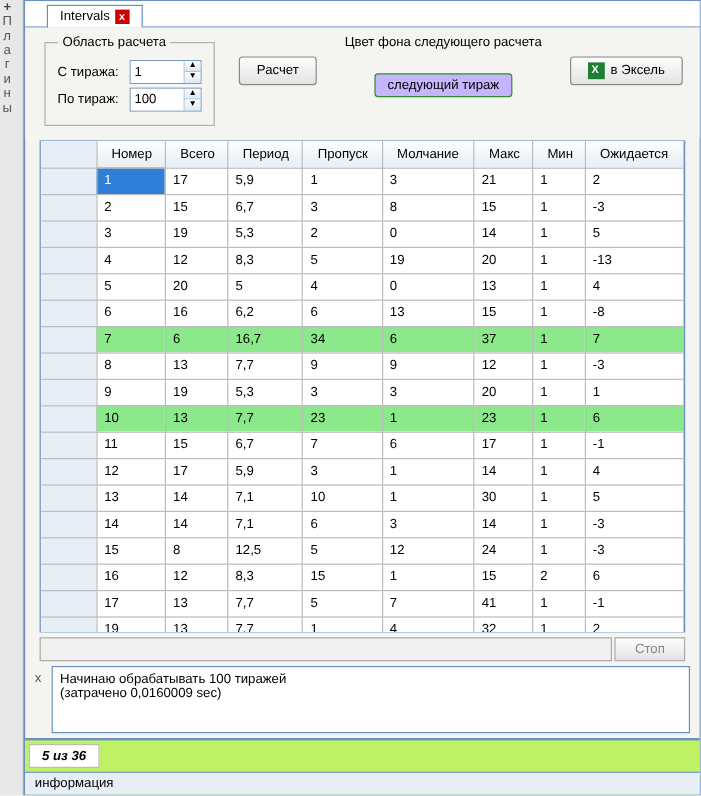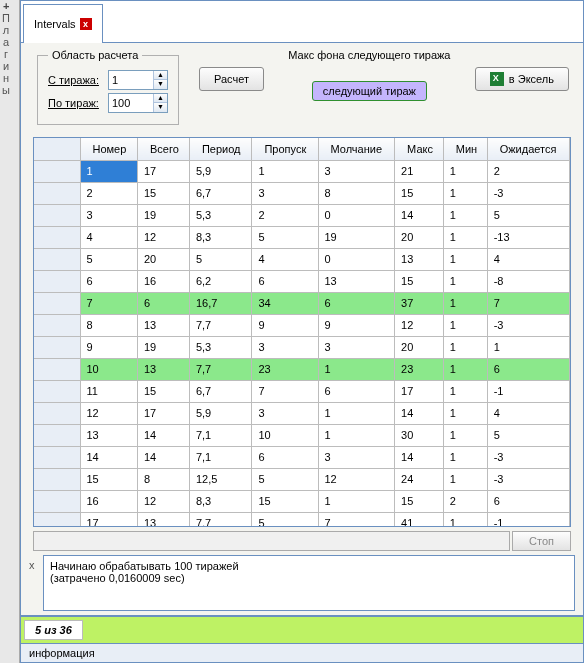--- a/index.html
+++ b/index.html
@@ -2,28 +2,28 @@
 <html><head>
 <meta charset="utf-8">
 <style>
 * { box-sizing: border-box; font-family: Tahoma, Arial, sans-serif; font-size: 11px; }
 body { margin: 0; background: #f0f0f0; width: 584px; height: 663px; overflow: hidden; }
 .outer { display: flex; height: 100%; }
 .sidebar { width: 20px; background: #e8e8e8; border-right: 1px solid #aaa; writing-mode: vertical-lr; text-orientation: upright; padding-top: 12px; color: #555; position: relative; }
 .sidebar-plus { position: absolute; top: 0; left: 3px; writing-mode: horizontal-tb; font-weight: bold; color: #444; }
 .main { flex: 1; display: flex; flex-direction: column; background: #f4f4f0; border: 1px solid #6a90c0; }
 .tabstrip { display: flex; background: #fff; border-bottom: 1px solid #6a90c0; padding-top: 2px; }
-.tab { padding: 13px 10px; border: 1px solid #6a90c0; border-bottom: none; background: #f0f0f0; margin-left: 2px; display: flex; align-items: center; gap: 4px; }
+.tab { padding: 3px 10px; border: 1px solid #6a90c0; border-bottom: none; background: #f0f0f0; margin-left: 18px; display: flex; align-items: center; gap: 4px; }
 .tab.active { background: #fff; position: relative; top: 1px; }
 .close-x { display: inline-block; width: 12px; height: 12px; background: #c00; color: #fff; font-weight: bold; font-size: 9px; line-height: 12px; text-align: center; }
 .controls { display: flex; align-items: flex-start; padding: 6px 14px 10px 14px; gap: 18px; background: #f4f4f0; }
 .fieldset { border: 1px solid #b0b0b0; padding: 6px 10px 8px 10px; }
 .fieldset legend { padding: 0 4px; }
 .formrow { display: flex; align-items: center; margin: 3px 0; }
-.formrow label { width: 60px; text-decoration: underline; }
+.formrow label { width: 60px; }
 .spinbox { display: flex; align-items: center; border: 1px solid #7a9ebd; background: #fff; height: 20px; }
 .spinbox input { border: none; width: 44px; height: 18px; padding: 0 3px; outline: none; }
 .spinbuttons { display: flex; flex-direction: column; width: 14px; border-left: 1px solid #b0c4de; }
 .spinbuttons div { height: 9px; font-size: 7px; line-height: 8px; text-align: center; background: linear-gradient(#fdfdfd,#dfe8f2); border-bottom: 1px solid #b0c4de; cursor: pointer; }
 .spinbuttons div:last-child { border-bottom: none; }
 .btn { border: 1px solid #8a8a8a; background: linear-gradient(#fdfdfd,#e3e3e3); padding: 4px 14px; border-radius: 3px; cursor: pointer; height: 24px; }
 .centerblock { flex: 1; text-align: center; }
 .btn-green { border: 1px solid #2f8f2f; background: #c4b5fd; color: #000; padding: 3px 10px; border-radius: 3px; cursor: pointer; margin-top: 16px; }
 .btn-excel { display: flex; align-items: center; gap: 5px; }
 .excel-ico { display: inline-block; width: 14px; height: 14px; background: #1e7e34; position: relative; }
@@ -86,21 +86,21 @@
               </div>
           </div>
         </div>
       </fieldset>
 
       <div style="padding-top:18px">
         <button class="btn">Расчет</button>
       </div>
 
       <div class="centerblock">
-        <div style="margin-bottom:4px">Макс фона следующего тиража</div>
+        <div style="margin-bottom:4px">Цвет фона следующего расчета</div>
         <button class="btn-green">следующий тираж</button>
       </div>
 
       <div style="padding-top:18px">
         <button class="btn btn-excel">
           <span class="excel-ico"></span>
           <span>в Эксель</span>
         </button>
       </div>
     </div>

